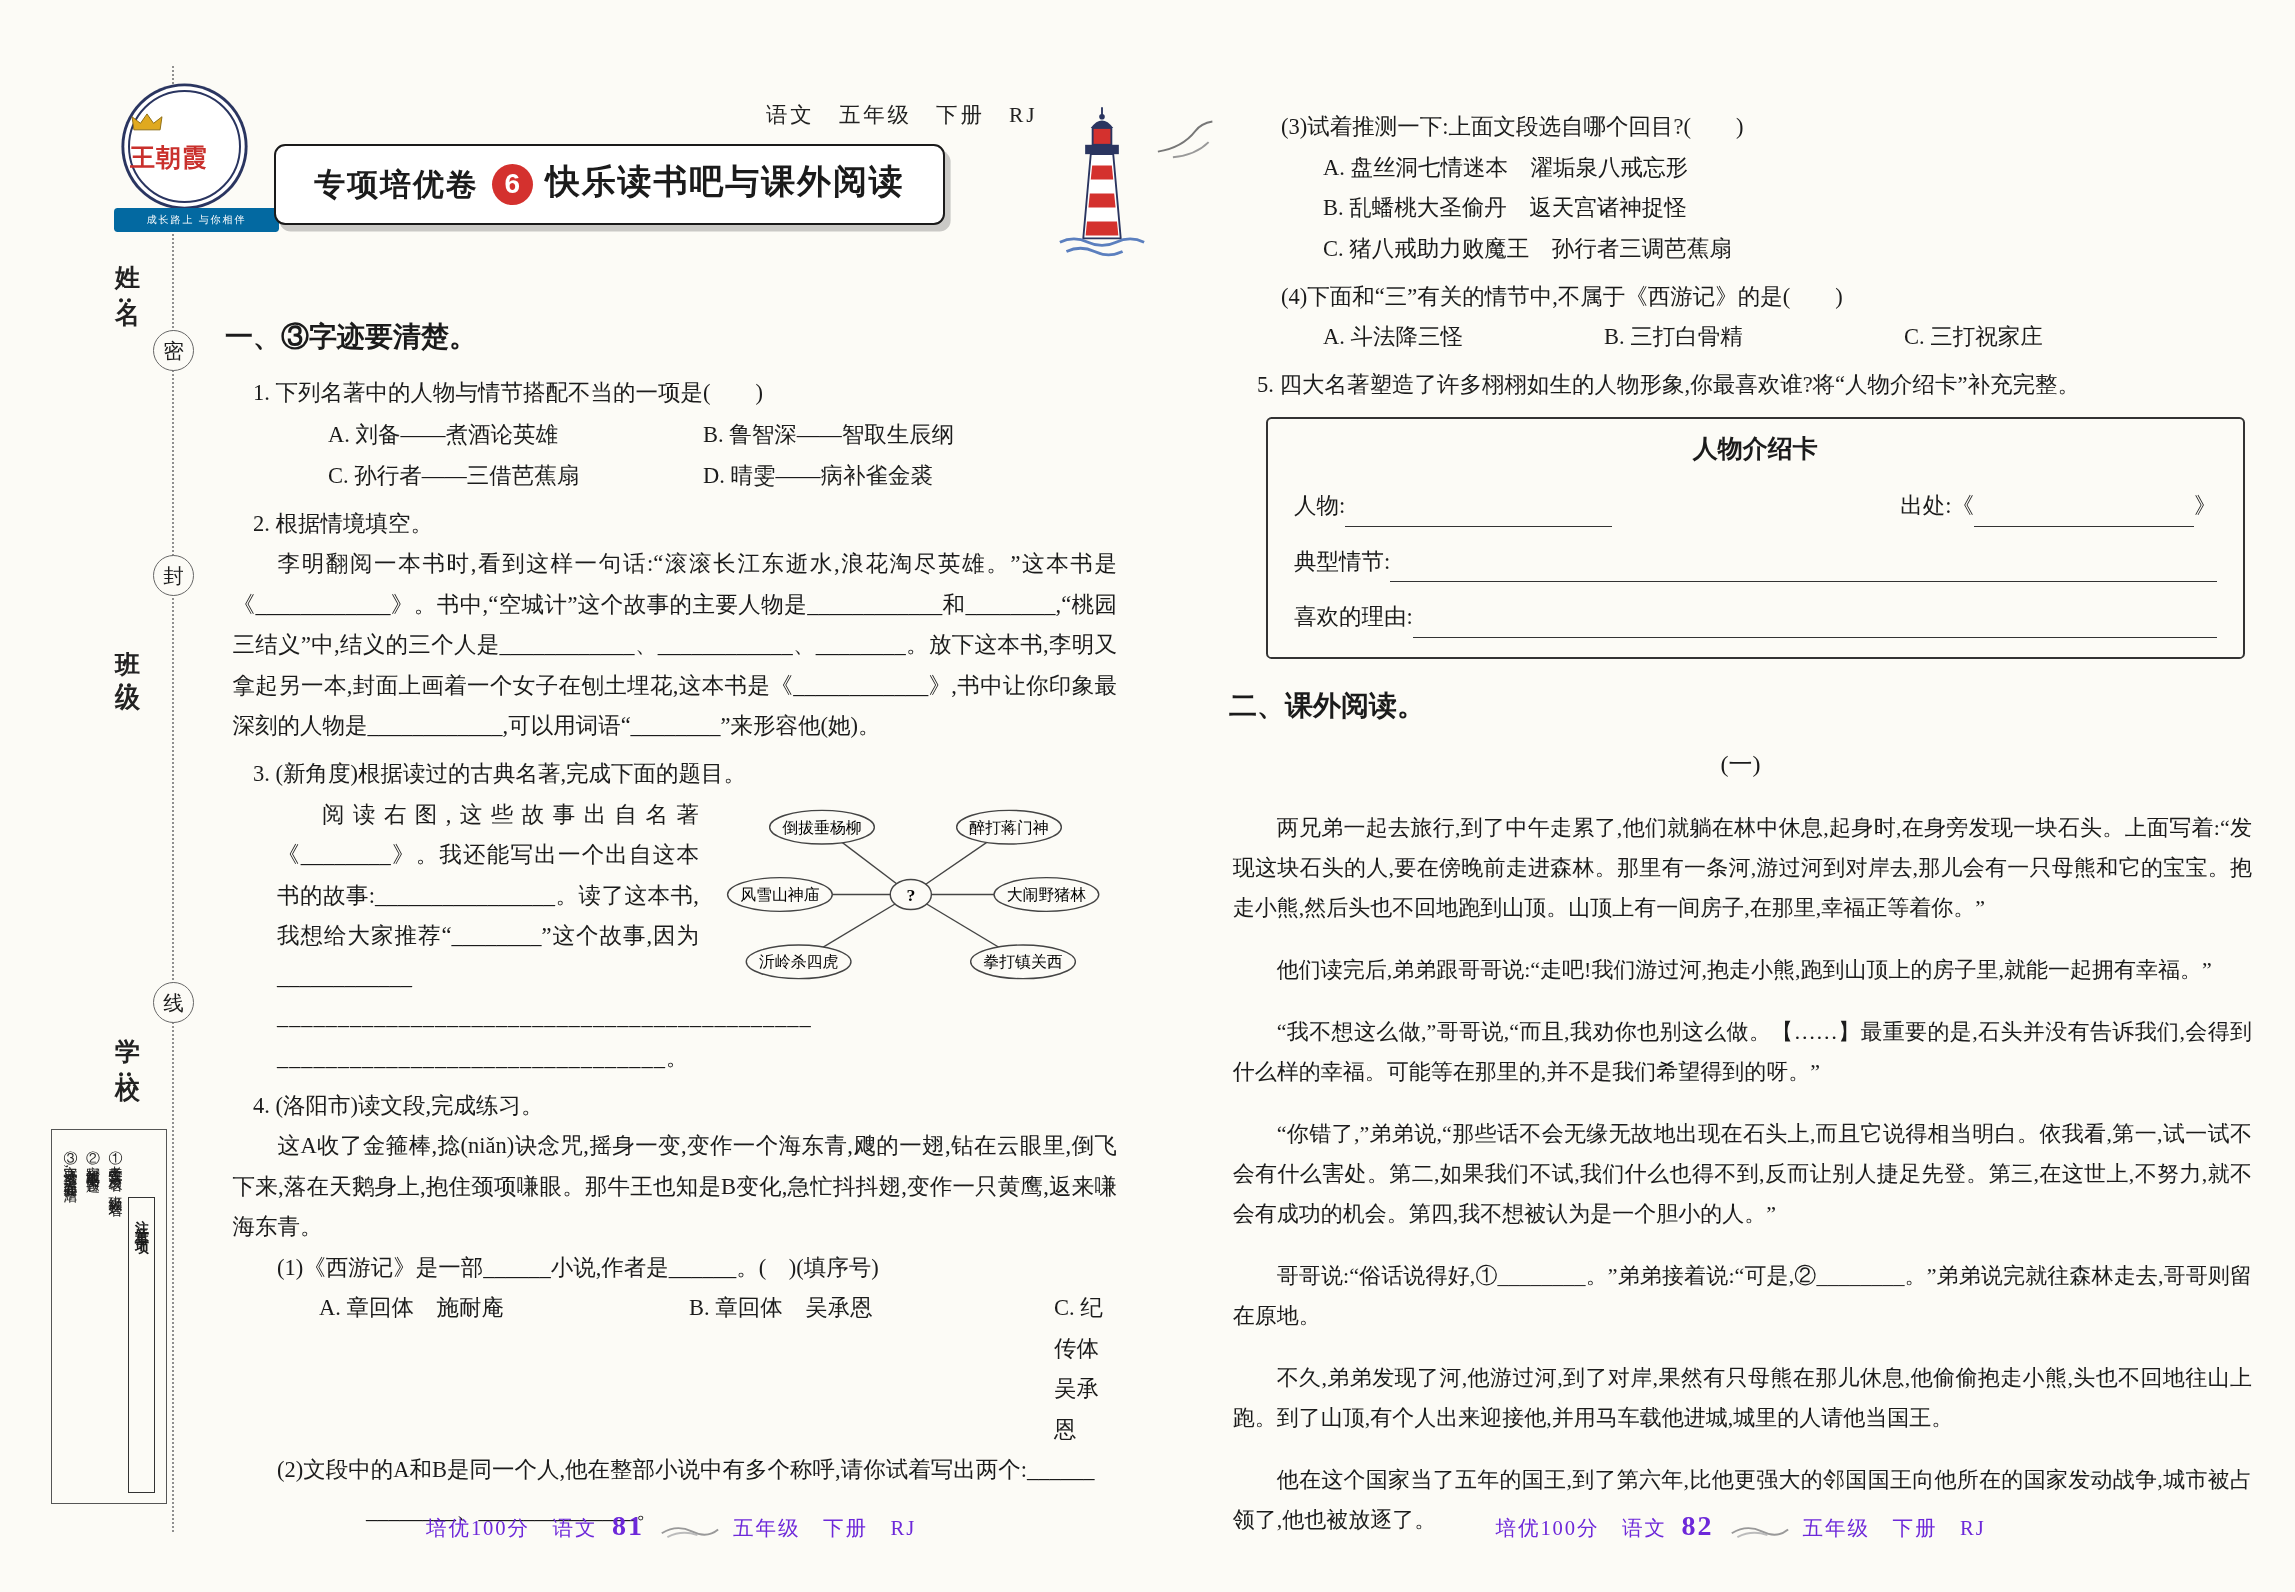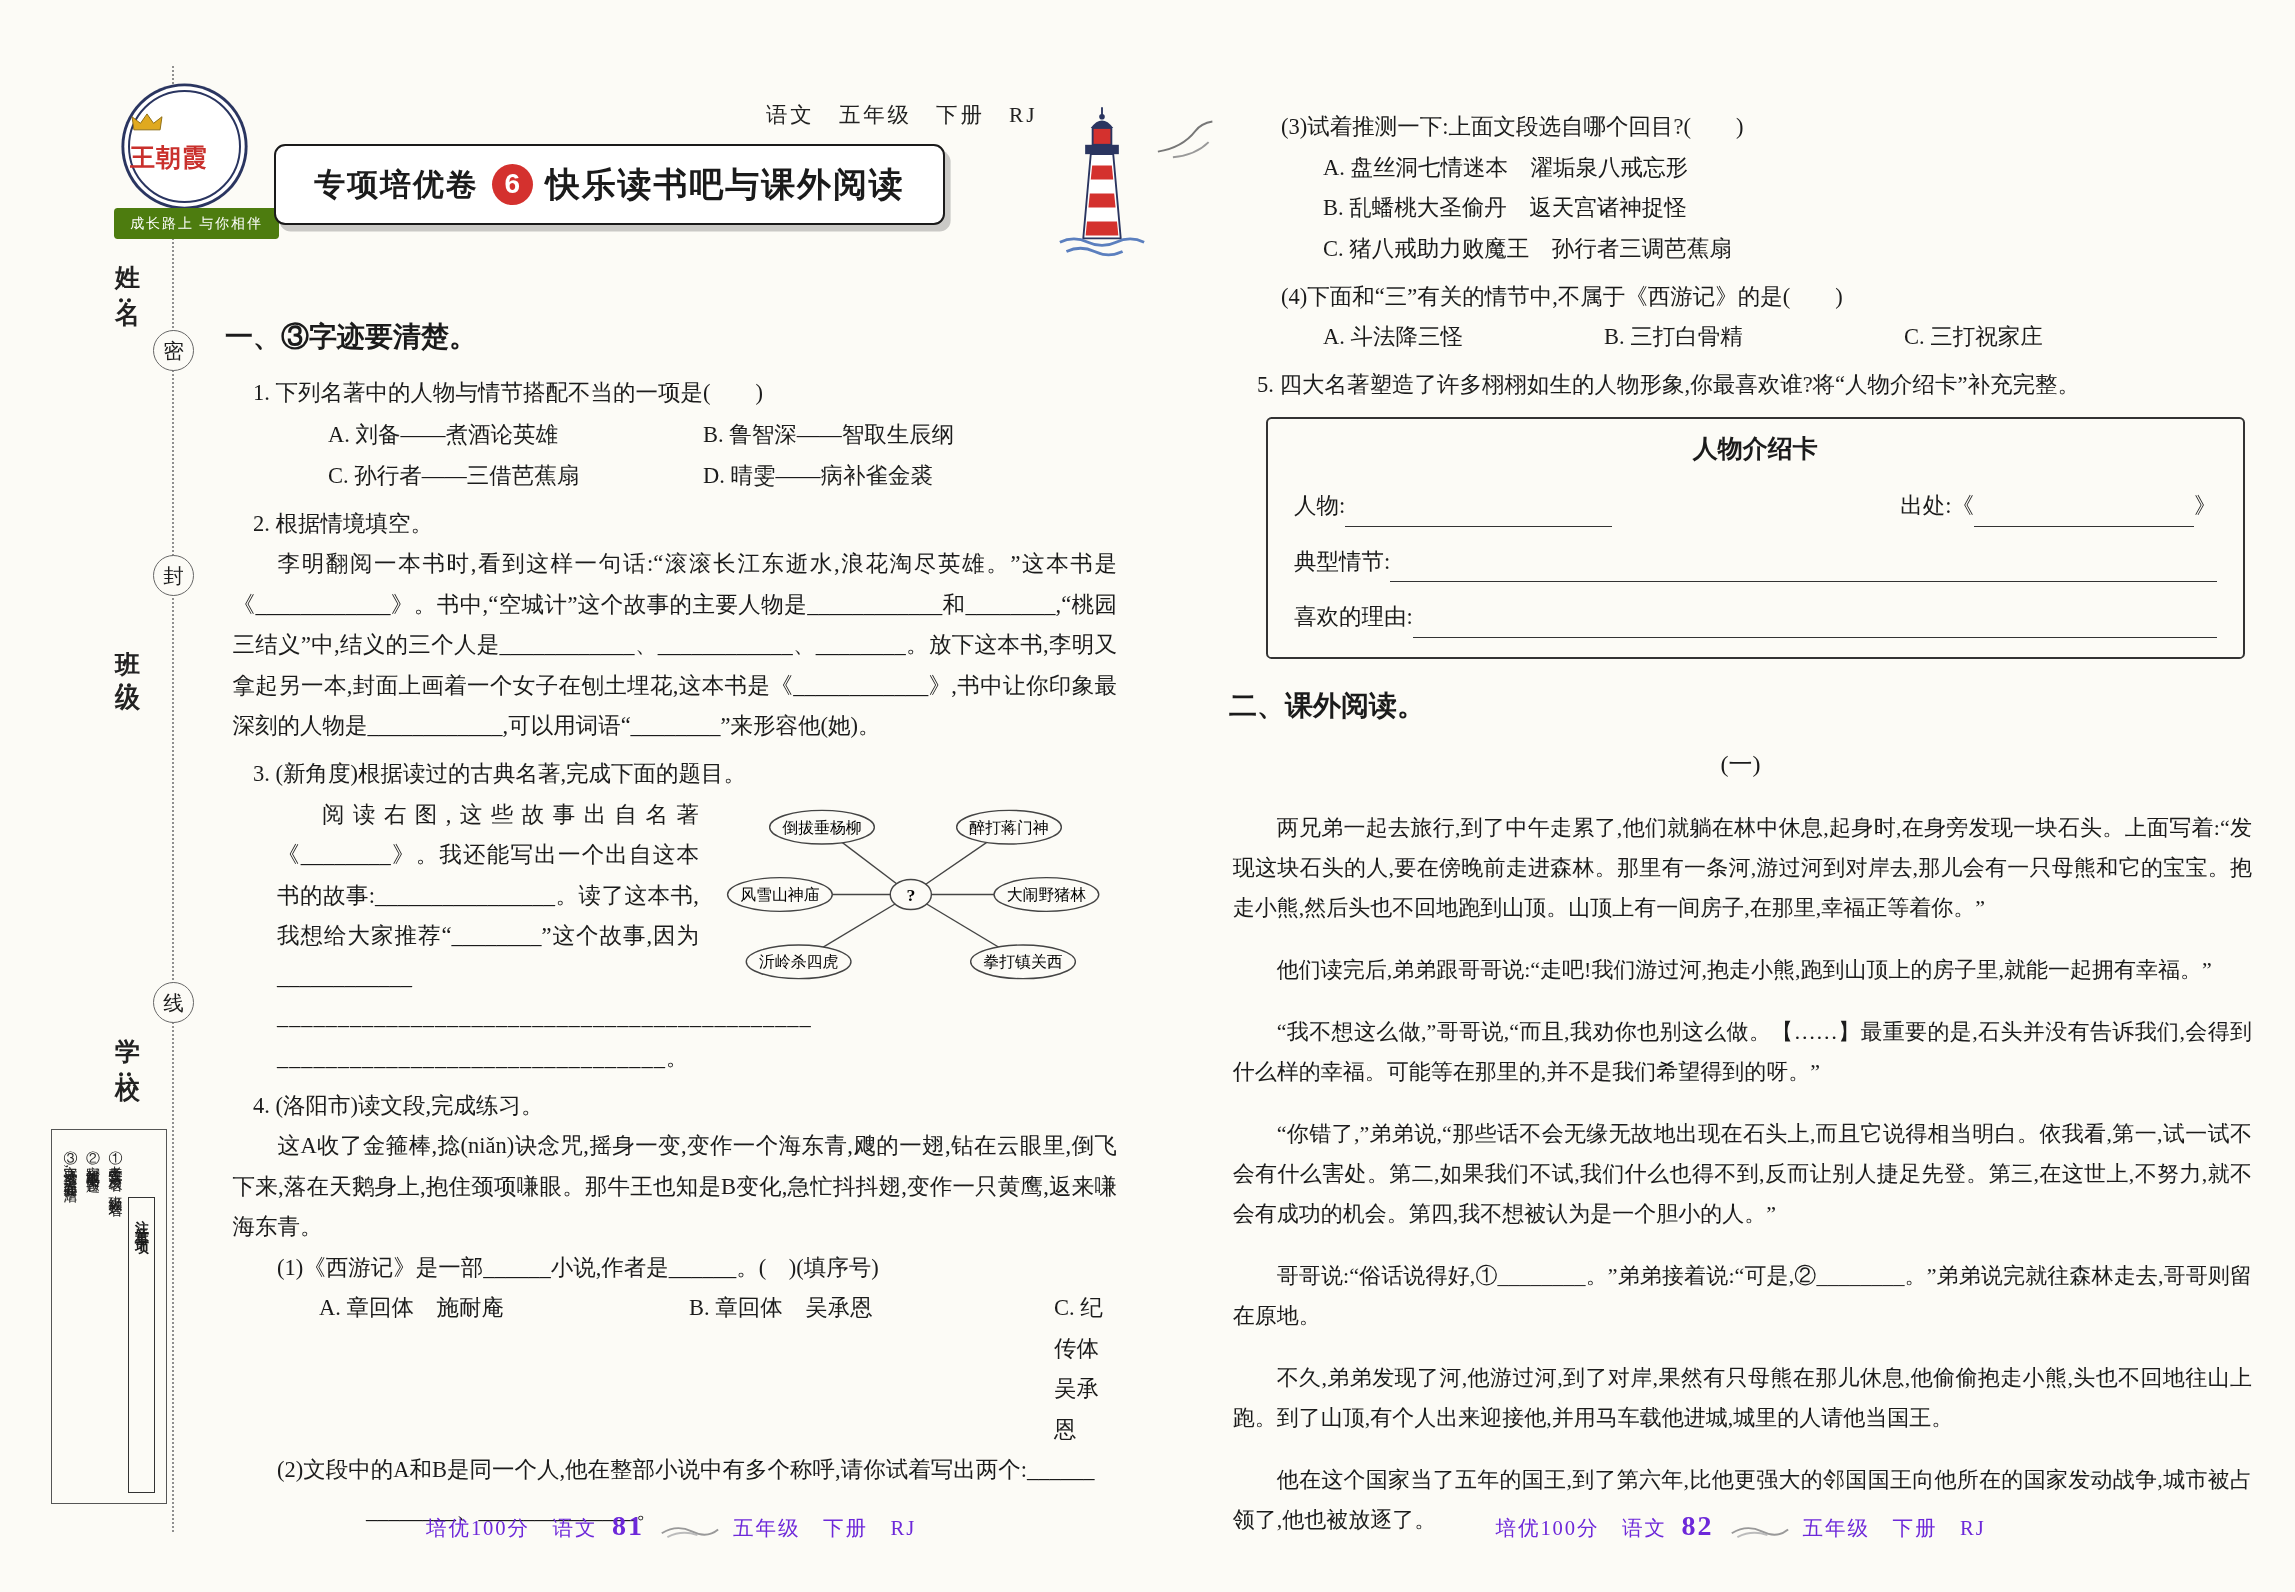--- a/index.html
+++ b/index.html
@@ -22,30 +22,30 @@
   .page{position:absolute;top:90px;height:1465px;font-size:22.5px;line-height:1.8;}
   .page-left{left:225px;width:892px;}
   .page-right{left:1229px;width:1023px;}
 
   
   .header{position:relative;height:199px;}
   .badge{position:absolute;left:-97px;top:0;width:109px;height:109px;border-radius:50%;background:#fff;
          border:2.8px solid #2a3560;box-shadow:0 0 0 3.7px #fff,0 0 0 6.6px #2a3560;
          display:flex;flex-direction:column;align-items:flex-start;justify-content:center;gap:1.9px;}
   .badge-name{color:#c9302c;font-weight:700;font-size:25px;letter-spacing:0.9px;}
-  .brand-ribbon{position:absolute;left:-111px;top:118px;width:165px;background:#4d7c0f;color:#fff;
-                font-size:14px;text-align:center;padding:2.8px 0;border-radius:3.7px;letter-spacing:1.9px;}
+  .brand-ribbon{position:absolute;left:-111px;top:118px;width:165px;background:#0369a1;color:#fff;
+                font-size:10px;text-align:center;padding:2.8px 0;border-radius:3.7px;letter-spacing:1.9px;}
   .edition{position:absolute;left:525px;top:5.6px;font-size:21.5px;letter-spacing:2.8px;color:#222;margin-left:16px;}
   .banner{position:absolute;left:49px;top:54px;width:667px;height:77px;background:#fff;border:2.8px solid #1a1a1a;
           border-radius:11.2px;box-shadow:5.6px 6.6px 0 rgba(110,110,110,.35);
           display:flex;align-items:center;justify-content:center;gap:13px;}
   .t-prefix{font-family:"Liberation Sans",sans-serif;font-weight:700;font-size:31px;letter-spacing:1.9px;}
   .t-num{width:41px;height:41px;border-radius:50%;background:#d4312e;color:#fff;font-weight:700;font-size:28px;
          display:flex;align-items:center;justify-content:center;font-family:"Liberation Sans",sans-serif;}
-  .t-main{font-family:Liberation Sans, sans-serif;font-weight:700;font-size:34px;letter-spacing:1.9px;}
+  .t-main{font-family:Liberation Mono, monospace;font-weight:700;font-size:34px;letter-spacing:1.9px;}
   .lighthouse{position:absolute;left:830px;top:7.5px;}
   .swash-top{position:absolute;left:929px;top:24px;}
 
   
   .sec-title{font-family:"Liberation Sans",sans-serif;font-weight:700;font-size:28px;margin:22.5px 0 11.2px;}
   .q{margin-top:7.5px;}
   .q-stem{margin-left:28px;}
   .q-body{margin-left:7.5px;text-indent:2em;text-align:justify;}
   .opts-2col{margin:1.9px 0 3.7px 103px;display:grid;grid-template-columns:1fr 1fr;width:750px;}
   .sub{margin-left:52px;}

